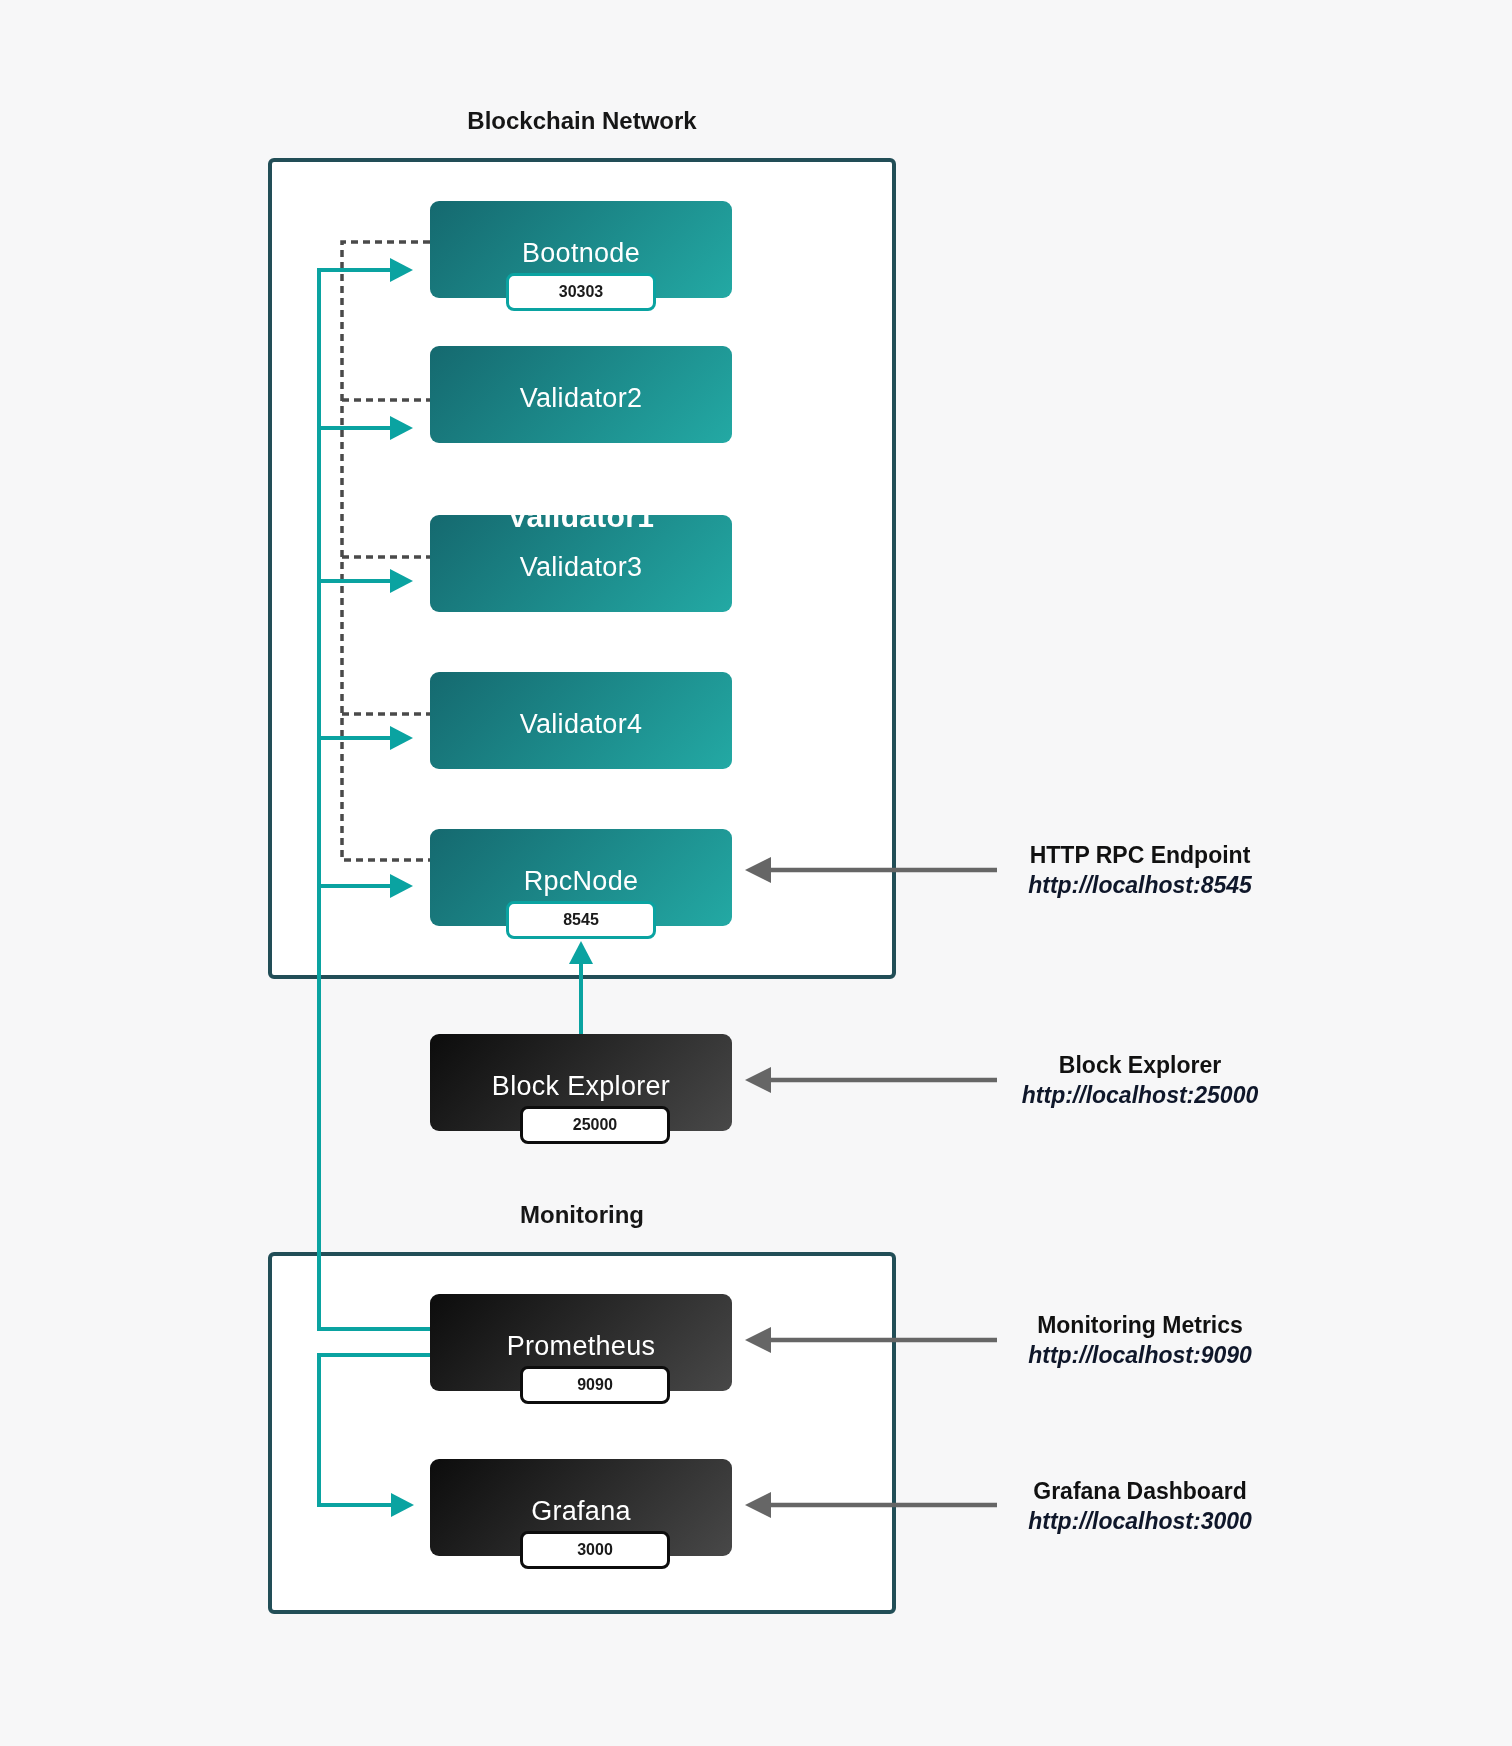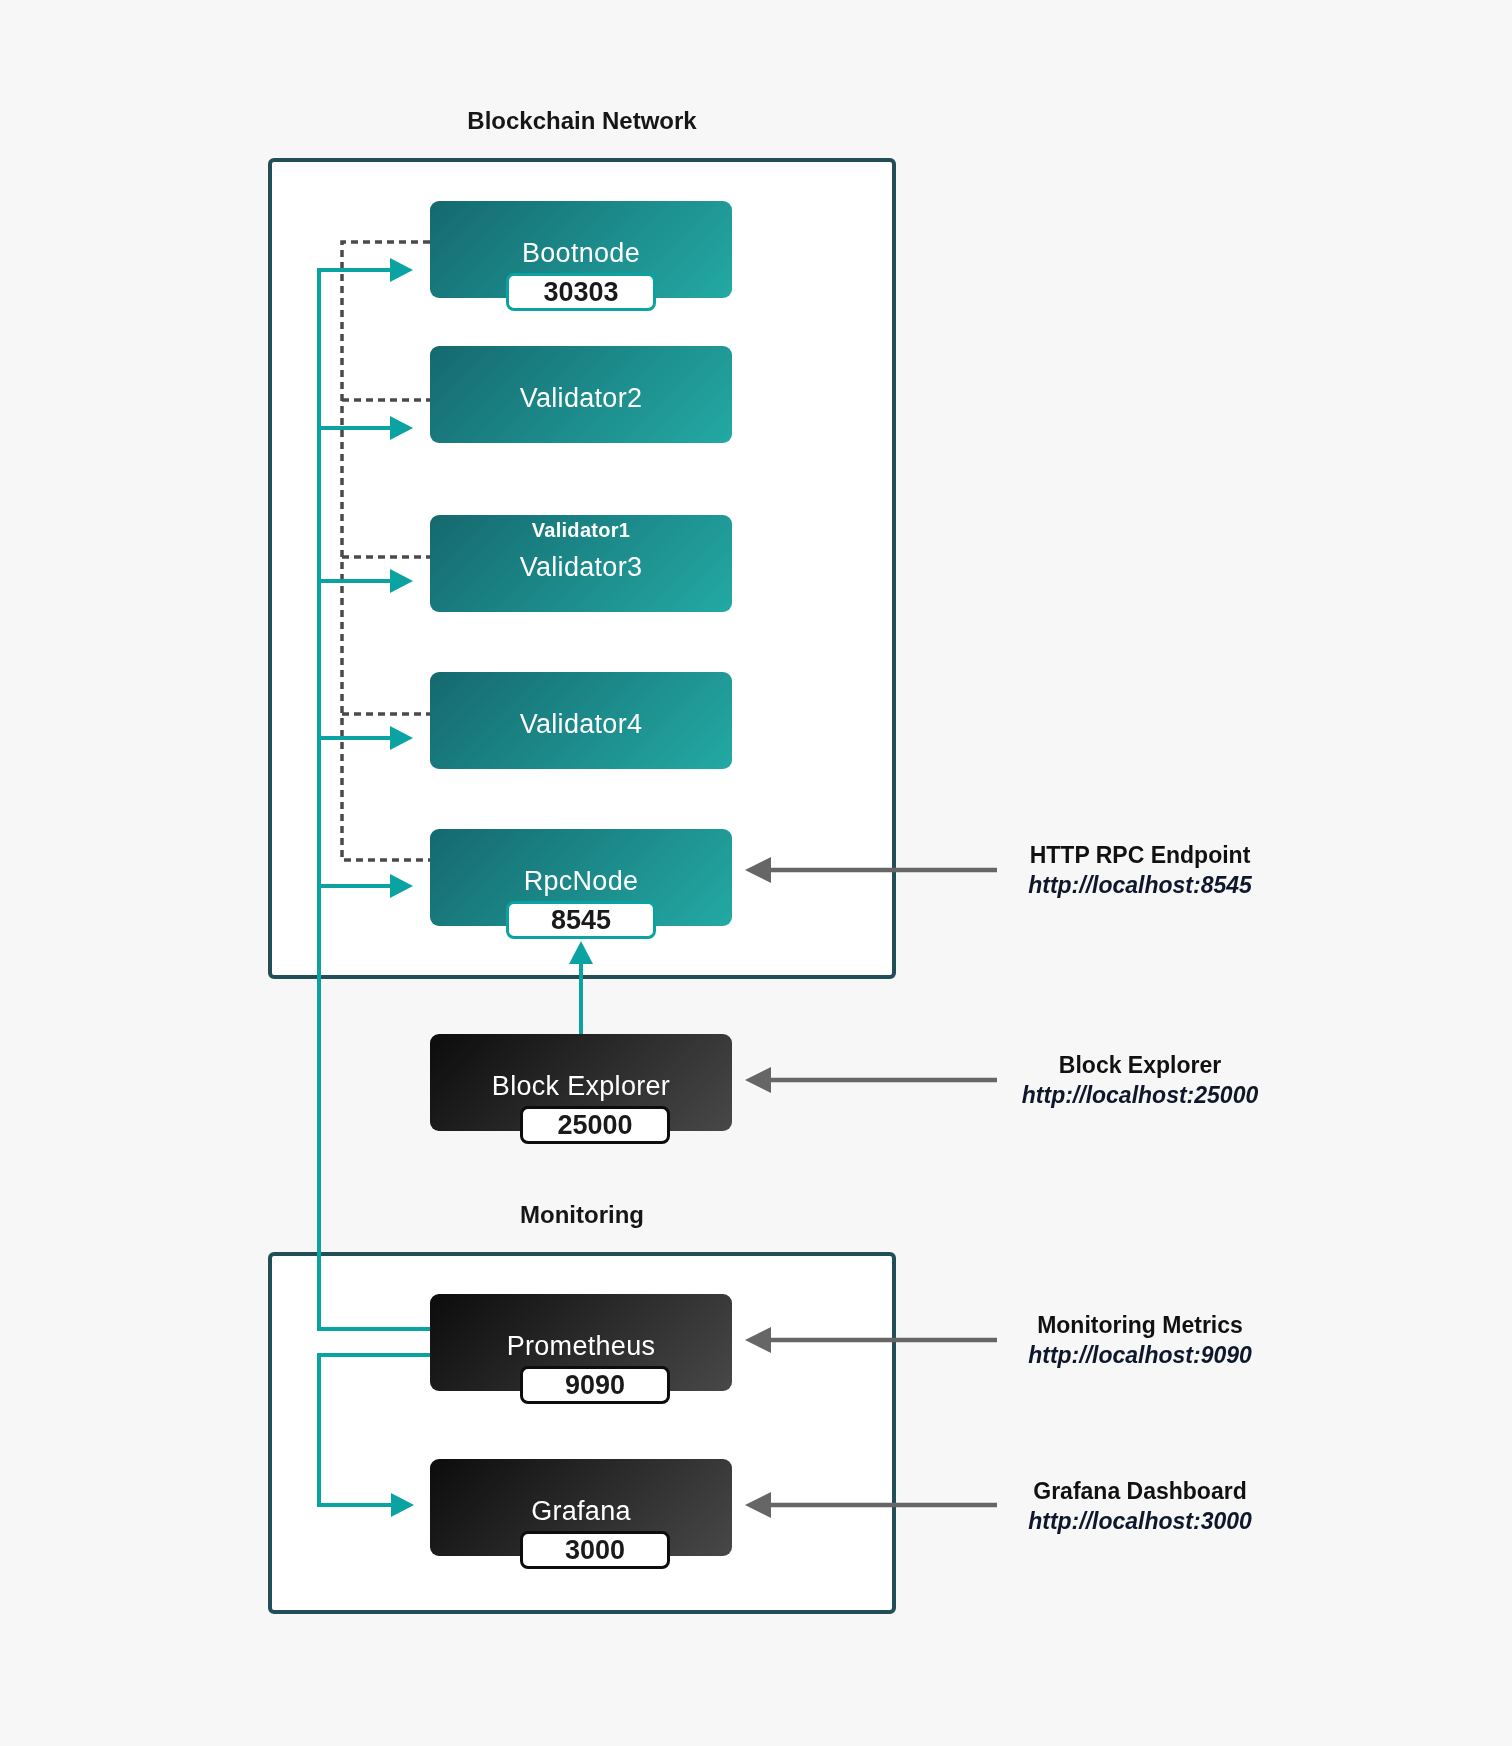--- a/index.html
+++ b/index.html
@@ -55,28 +55,28 @@
   #node-prometheus{top:1294px;}
   #node-grafana{top:1459px;}
   .node-label{
     position:absolute;left:0;right:0;top:52px;transform:translateY(-50%);
     text-align:center;color:#fff;font-size:27px;font-weight:400;letter-spacing:.3px;
   }
   .port-badge{
     position:absolute;left:50%;transform:translateX(-50%);bottom:-13px;
     width:150px;height:38px;border-radius:8px;background:#fff;
     display:flex;align-items:center;justify-content:center;
-    font-size:27px;font-weight:600;color:#1a1a1a;
+    font-size:16px;font-weight:600;color:#1a1a1a;
   }
   .node.teal .port-badge{border:3px solid var(--accent);}
   .node.dark .port-badge{border:3px solid #0d0d0d;margin-left:14px;}
   
   .hidden-label{
-    position:absolute;left:430px;width:302px;top:517px;height:26px;line-height:26px;
-    text-align:center;color:#fff;font-size:20px;font-weight:700;letter-spacing:.3px;
+    position:absolute;left:430px;width:302px;top:504px;height:26px;line-height:26px;
+    text-align:center;color:#fff;font-size:30px;font-weight:700;letter-spacing:.3px;
     z-index:40;pointer-events:none;
   }
   
   .annotation{position:absolute;left:960px;width:360px;text-align:center;z-index:20;}
   #ann-0{top:840px;}
   #ann-1{top:1050px;}
   #ann-2{top:1310px;}
   #ann-3{top:1476px;}
   .ann-title{font-size:23px;font-weight:700;color:#111;line-height:30px;}
   .ann-url{font-size:23px;font-weight:700;font-style:italic;color:#0f172a;line-height:30px;}

